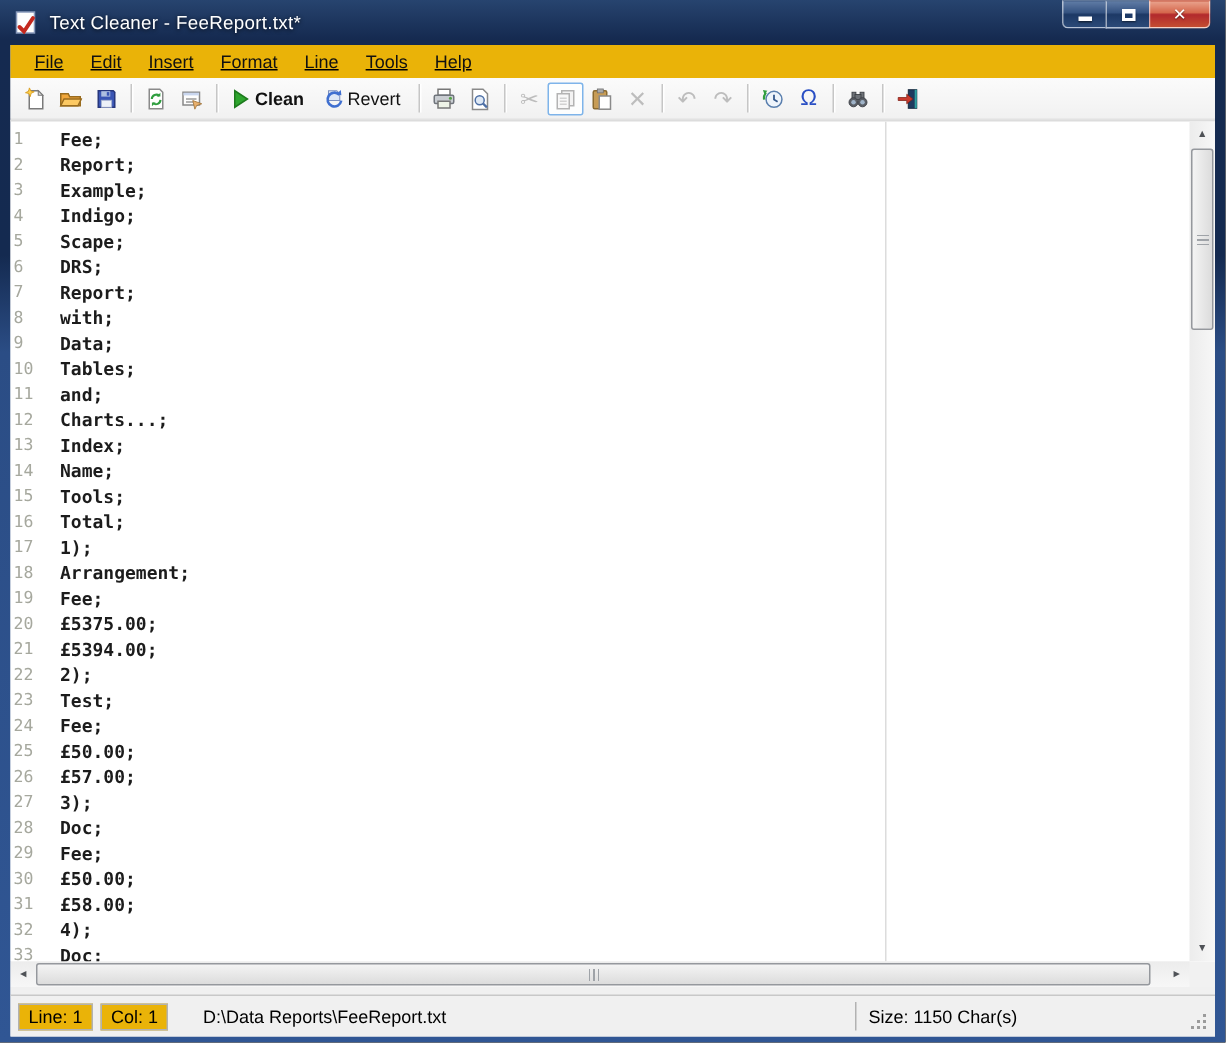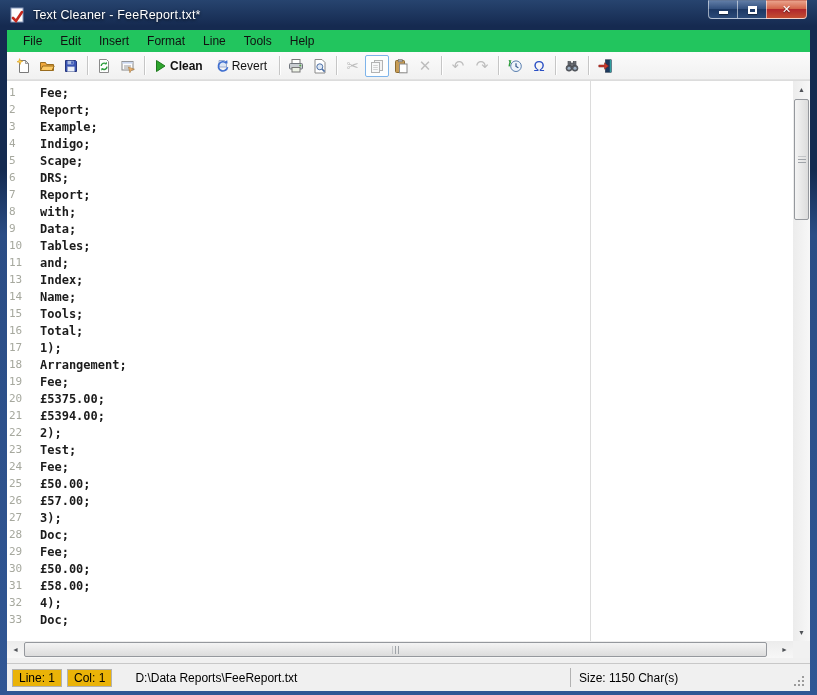--- a/index.html
+++ b/index.html
@@ -20,21 +20,21 @@
   .ctl-min { border-radius:0 0 0 4px; border-right:none; }
   .ctl-max { border-radius:0; border-right:none; }
   .ctl-close { width:41px; border-radius:0 0 4px 0;
          background:linear-gradient(180deg,#e9a18b 0%,#d4654a 45%,#b1282c 50%,#c44d31 100%); }
   .glyph-min { width:9px; height:3px; background:#fff; margin-top:6px; box-shadow:0 1px 1px rgba(0,0,0,.5); }
   .glyph-max { width:9px; height:8px; border:2px solid #fff; border-top-width:3px; box-shadow:0 1px 1px rgba(0,0,0,.4); }
   .glyph-close { color:#fff; font-size:11px; font-weight:bold; text-shadow:0 1px 1px rgba(0,0,0,.5); font-family:"DejaVu Sans",sans-serif; }
   
   .content { position:absolute; top:30px; left:7px; width:803px; height:661px; background:#f0f0f0; }
   
-  .menubar { height:22px; background:#22c55e; display:flex; align-items:center; padding-left:7px; }
+  .menubar { height:22px; background:#eab308; display:flex; align-items:center; padding-left:7px;text-decoration:underline; }
   .menu-item { padding:3px 9px; font-size:12px; color:#111; }
   
   .toolbar { height:28px; background:linear-gradient(180deg,#fbfbfb,#f1f1f1); border-bottom:1px solid #e2e2e2;
              display:flex; align-items:center; padding-left:4px; }
   .tb-btn { min-width:24px; height:22px; display:flex; align-items:center; justify-content:center;
             border:1px solid transparent; border-radius:2px; padding:0 2px; }
   .tb-btn.focusbox { border:1px solid #7eb4ea; background:#fdfefe; }
   .tb-sep { width:1px; height:19px; background:#c6c6c6; box-shadow:1px 0 0 #fff; margin:0 4px; }
   .tb-label { font-size:12px; color:#111; padding:0 5px 0 2px; }
   .tb-label.bold { font-weight:bold; }
@@ -291,20 +291,24 @@
           </div>
             <div class="row">
             <span class="ln">10</span>
             <span class="lt">Tables;</span>
           </div>
             <div class="row">
             <span class="ln">11</span>
             <span class="lt">and;</span>
           </div>
             <div class="row">
+            <span class="ln">12</span>
+            <span class="lt">Charts...;</span>
+          </div>
+            <div class="row">
             <span class="ln">13</span>
             <span class="lt">Index;</span>
           </div>
             <div class="row">
             <span class="ln">14</span>
             <span class="lt">Name;</span>
           </div>
             <div class="row">
             <span class="ln">15</span>
             <span class="lt">Tools;</span>

